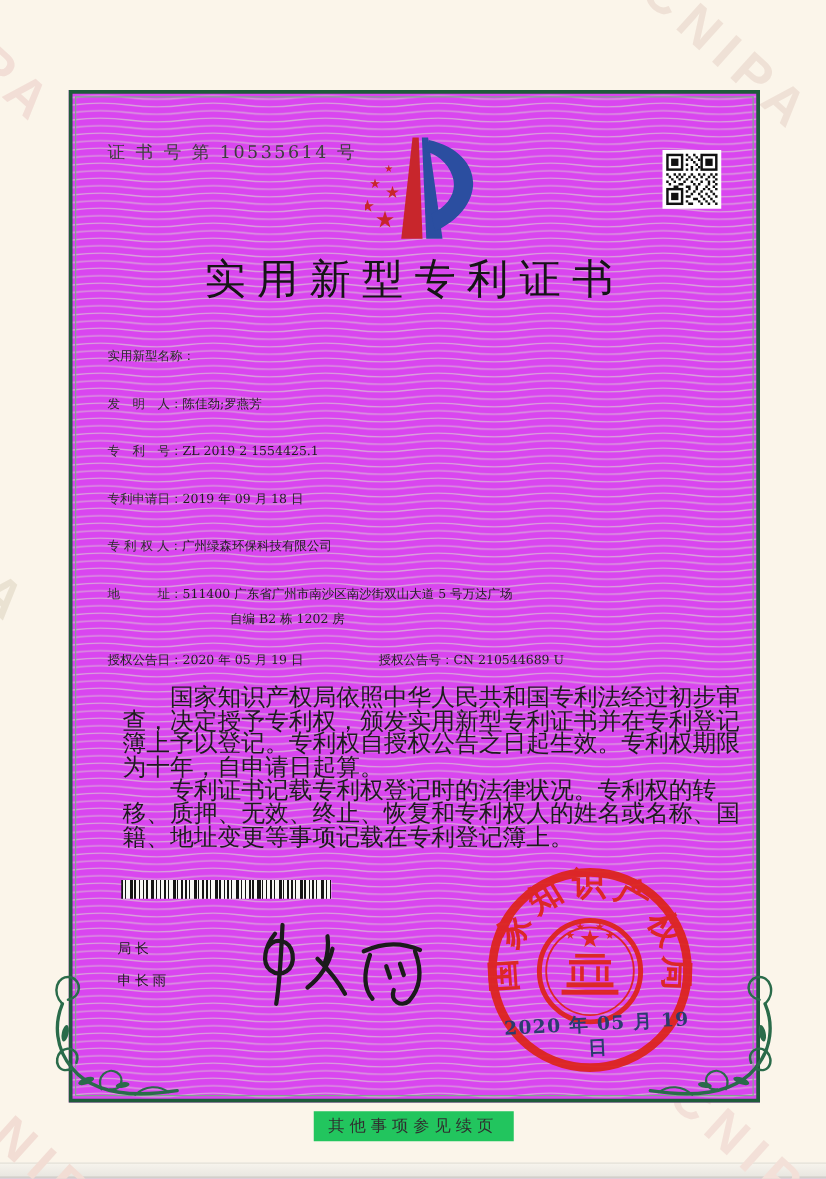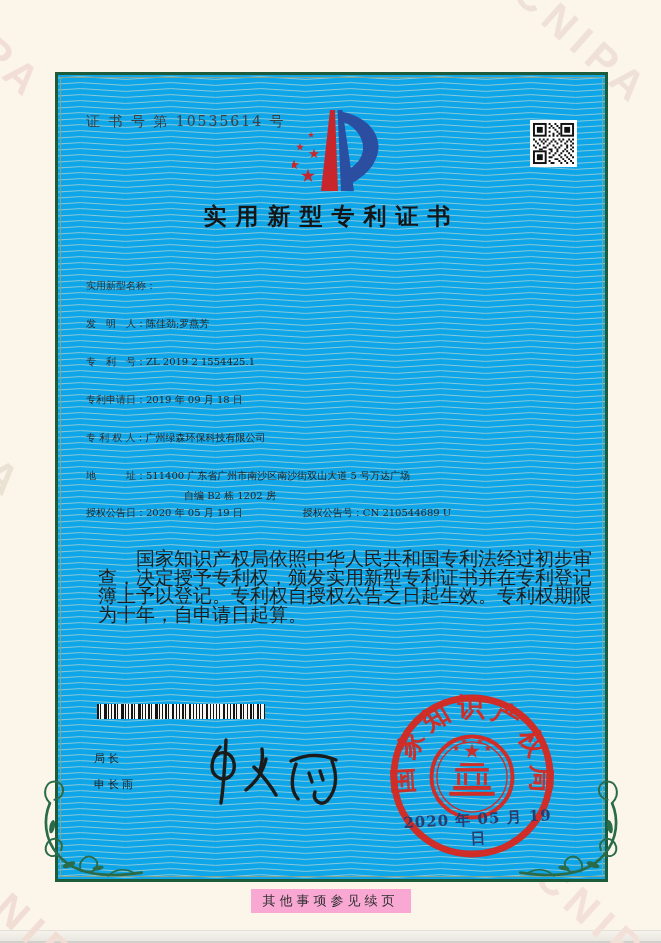--- a/index.html
+++ b/index.html
@@ -14,40 +14,40 @@
   .wm {
     position:absolute; font-family:"Liberation Sans","DejaVu Sans",sans-serif;
     font-weight:bold; font-size:42px; letter-spacing:8px;
     transform:rotate(42deg); transform-origin:left top; white-space:nowrap;
     user-select:none; z-index:1;
   }
 
   
   .frame {
     position:absolute; left:55px; top:72px; width:553px; height:810px;
-    border:3px solid #1e5b3b; background:#0ea5e9; z-index:2;
+    border:3px solid #1e5b3b; background:#d946ef; z-index:2;
   }
   .frame-inner { position:absolute; inset:2px; border:1px solid #7fa58e; }
   .guilloche { position:absolute; inset:0; width:100%; height:100%; }
 
   .flourish { position:absolute; z-index:4; }
 
   
   .cert-no { position:absolute; left:28px; top:38px; font-size:14px; letter-spacing:2px; color:#3d3d3d; z-index:3; }
   .logo { position:absolute; left:234px; top:28px; z-index:3; }
   .qr { position:absolute; left:472px; top:45px; z-index:3; background:#fff; padding:2px; }
   .title {
     position:absolute; left:0; right:0; top:126px; text-align:center;
-    font-size:23px; font-weight:bold; letter-spacing:9px; color:#151515; z-index:3;
+    font-size:33px; font-weight:normal; letter-spacing:9px; color:#151515; z-index:3;
   }
   .fields { position:absolute; left:28px; right:20px; top:202px; font-size:10px; z-index:3; }
   .frow { display:flex; margin-bottom:20.5px; line-height:17.5px; }
   .frow .lbl { white-space:pre; color:#2d2d2d; flex:0 0 auto; }
   .frow .val { color:#1e1e1e; }
-  .addr2 { margin-top:2px; padding-left:98px; line-height:17.5px; margin-bottom:0; }
+  .addr2 { margin-top:2px; padding-left:98px; line-height:17.5px; margin-bottom:16px; }
   .grant-row { display:flex; line-height:17.5px; }
   .grant-row .pair2 { margin-left:60px; display:flex; }
 
   .body-text { position:absolute; left:40px; width:499px; top:474px; z-index:3;
     font-size:19px; line-height:18.6px; color:#1c1c1c; }
   .body-text p { text-indent:2em; }
 
   .barcode { position:absolute; left:39px; top:629px; width:168px; height:15px; z-index:3;
     background:repeating-linear-gradient(90deg,
       #141414 0 1.5px, #f8f8f5 1.5px 3px, #141414 3px 4px, #f8f8f5 4px 7px,
@@ -60,21 +60,21 @@
   .signature { position:absolute; left:138px; top:660px; z-index:3; }
 
   .seal { position:absolute; left:330px; top:617px; z-index:5; opacity:0.93; }
   .seal-date { position:absolute; left:343px; top:738px; width:160px; text-align:center; z-index:6;
     font-size:15px; font-weight:bold; color:#2b3c6e; letter-spacing:1px; transform:rotate(-3deg); }
 
   .page-no { position:absolute; left:0; right:0; top:781px; text-align:center; font-size:13px;
     letter-spacing:2px; color:#2a2a2a; z-index:3; }
 
   .continuation { position:absolute; left:0; right:0; top:889px; text-align:center; z-index:3; }
-  .continuation span { display:inline-block; background:#f9a8d4; padding:3px 12px; font-size:13px;
+  .continuation span { display:inline-block; background:#22c55e; padding:3px 12px; font-size:13px;
     letter-spacing:4px; color:#2f2f2f; }
 
   .scan-edge { position:absolute; left:0; right:0; bottom:0; height:13px; z-index:0;
     border-top:1px solid #e2dfd8; background:linear-gradient(#f6f3ec,#e9e7e1);
     border-bottom:2px solid #d2d0cb; }
 </style>
 </head>
 <body>
 
 <div class="page">
@@ -183,20 +183,21 @@
         <span class="val">2020 年 05 月 19 日</span>
         <span class="pair2">
           <span class="lbl">授权公告号：</span>
           <span class="val">CN 210544689 U</span>
         </span>
       </div>
     </div>
 
     <div class="body-text">
       <p>国家知识产权局依照中华人民共和国专利法经过初步审查，决定授予专利权，颁发实用新型专利证书并在专利登记簿上予以登记。专利权自授权公告之日起生效。专利权期限为十年，自申请日起算。</p>
+      <p>专利证书记载专利权登记时的法律状况。专利权的转移、质押、无效、终止、恢复和专利权人的姓名或名称、国籍、地址变更等事项记载在专利登记簿上。</p>
     </div>
 
     <div class="barcode"></div>
 
     <div class="signatory">
       <div>局长</div>
       <div>申长雨</div>
     </div>
 
     <svg class="signature" width="160" height="74" viewBox="0 0 160 74">

